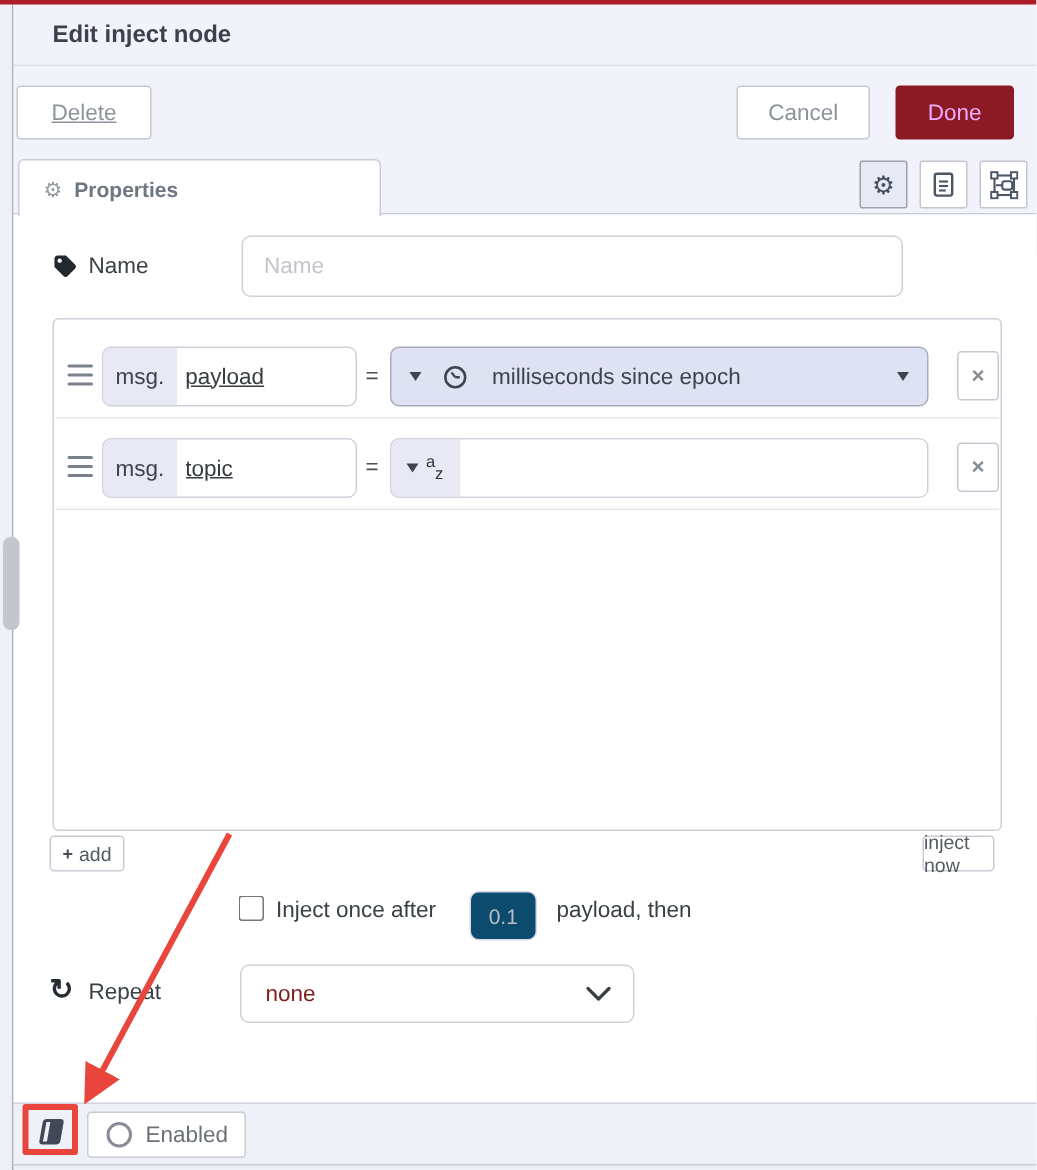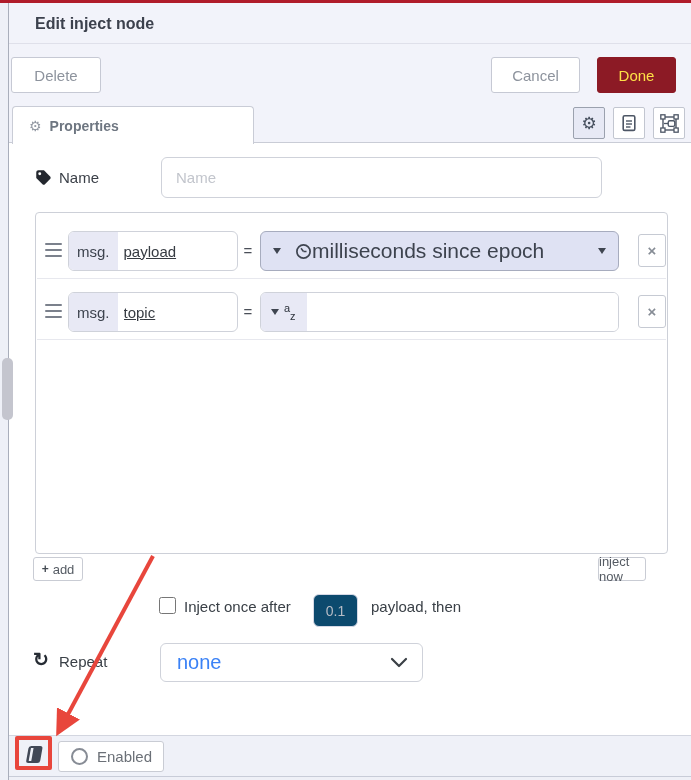--- a/index.html
+++ b/index.html
@@ -13,23 +13,23 @@
   .scroll-thumb{left:2px;top:358px;width:11px;height:62px;background:#c4c5ce;border-radius:5px;z-index:6;}
   .band-header{left:9px;top:3px;width:682px;height:41px;background:#f2f3fa;border-bottom:1px solid #dfe0ea;}
   .band-toolbar{left:9px;top:44px;width:682px;height:62px;background:#f2f3fa;}
   .band-tabbar{left:9px;top:106px;width:682px;height:37px;background:#f2f3fa;border-bottom:1px solid #c9ccd6;}
   .band-content{left:9px;top:143px;width:682px;height:592px;background:#ffffff;}
   .band-footer{left:9px;top:735px;width:682px;height:42px;background:#eff1f8;border-top:1px solid #d3d6e0;border-bottom:1px solid #c8ccd8;}
 
   .dialog-title{left:35px;top:3px;width:400px;height:25px;line-height:41px;font-size:16px;font-weight:700;color:#3c414d;}
 
   .btn{display:flex;align-items:center;justify-content:center;background:#fff;border:1px solid #c6c9d4;border-radius:3px;font-size:15px;color:#8d939d;cursor:pointer;}
-  .btn-delete{left:11px;top:57px;width:90px;height:36px;}
+  .btn-delete{left:11px;top:57px;width:90px;height:36px;text-decoration:underline;}
   .btn-cancel{left:491px;top:57px;width:89px;height:36px;}
-  .btn-done{left:597px;top:57px;width:79px;height:36px;background:#8c1a25;border:1px solid #8c1a25;color:#fde047;}
+  .btn-done{left:597px;top:57px;width:79px;height:36px;background:#8c1a25;border:1px solid #8c1a25;color:#f0abfc;}
 
   .tab{left:12px;top:106px;width:242px;height:38px;background:#fff;border:1px solid #c9ccd6;border-bottom:none;border-radius:4px 4px 0 0;z-index:2;display:flex;align-items:center;gap:8px;padding-left:16px;font-size:14px;font-weight:700;color:#6e7681;}
   .tab .gear-glyph{font-size:14px;color:#949aa4;font-weight:400;}
   .icon-btn{top:107px;width:32px;height:32px;background:#fff;border:1px solid #c2c6d0;border-radius:2px;display:flex;align-items:center;justify-content:center;}
   .icon-btn.active{background:#e7e9f5;border-color:#9ba1ae;}
   .icon-btn .gear-glyph{font-size:17px;color:#454e5d;}
 
   .name-label{left:35px;top:157px;height:40px;display:flex;align-items:center;gap:7px;font-size:15px;color:#3a3f47;}
   .name-input{left:161px;top:157px;width:441px;height:41px;border:1px solid #cfd2da;border-radius:6px;padding:0 14px;font-size:15px;color:#363b42;outline:none;font-family:inherit;}
   .name-input::placeholder{color:#c2c5cc;}
@@ -48,31 +48,31 @@
   .typed-left{width:46px;background:#e8e9f5;display:flex;align-items:center;justify-content:center;gap:5px;cursor:pointer;}
   .typed-input input{flex:1;border:none;outline:none;font-size:15px;padding:0 6px;min-width:0;font-family:inherit;}
   .az{position:relative;width:13px;height:20px;font-size:11px;color:#2c323b;}
   .az .a{position:absolute;top:0;left:0;}
   .az .z{position:absolute;bottom:0;left:6px;}
   .x-btn{position:absolute;width:26px;height:31px;background:#fff;border:1px solid #c6cad3;border-radius:3px;display:flex;align-items:center;justify-content:center;font-size:15px;font-weight:700;color:#878d96;cursor:pointer;}
 
   .mini-btn{display:flex;align-items:center;justify-content:center;gap:4px;background:#fff;border:1px solid #c9ccd4;border-radius:3px;font-size:13px;color:#555b63;cursor:pointer;}
   .btn-add{left:33px;top:557px;width:50px;height:24px;}
   .btn-add b{font-size:12px;color:#444a52;}
-  .btn-inject-now{left:598px;top:557px;width:48px;height:24px;}
+  .btn-inject-now{left:615px;top:557px;width:48px;height:24px;}
 
   .once-checkbox{left:159px;top:597px;width:17px;height:17px;margin:0;}
   .once-before{left:184px;top:598px;font-size:15px;color:#3a4047;}
   .once-seconds{left:313px;top:594px;width:45px;height:33px;border:1px solid #d6d9e6;border-radius:6px;background:#0c4a6e;color:#b7bcc6;font-size:14px;text-align:center;outline:none;font-family:inherit;}
   .once-after{left:371px;top:598px;font-size:15px;color:#3a4047;}
 
   .repeat-icon{left:33px;top:648px;font-size:19px;font-weight:700;color:#262c34;}
   .repeat-label{left:59px;top:653px;font-size:15px;color:#3a4047;}
   .repeat-select{left:160px;top:643px;width:263px;height:39px;background:#fff;border:1px solid #cfd2da;border-radius:6px;display:flex;align-items:center;cursor:pointer;}
-  .repeat-select .val{flex:1;padding-left:16px;font-size:20px;color:#3b82f6;}
+  .repeat-select .val{flex:1;padding-left:16px;font-size:15px;color:#7f1d1d;}
   .repeat-select svg{margin-right:14px;}
 
   .book-btn{left:20px;top:742px;width:28px;height:25px;display:flex;align-items:center;justify-content:center;cursor:pointer;}
   .btn-enabled{left:58px;top:741px;width:106px;height:31px;display:flex;align-items:center;gap:9px;padding-left:12px;background:#fff;border:1px solid #c9ccd4;border-radius:3px;font-size:15px;color:#6b7077;cursor:pointer;box-sizing:border-box;}
   .toggle-ring{width:13px;height:13px;border:2px solid #878c95;border-radius:50%;}
 
   .annot-rect{left:15px;top:736px;width:37px;height:34px;border:4px solid #e8463c;border-radius:2px;z-index:20;pointer-events:none;}
   .annot-arrow{left:0;top:0;width:691px;height:780px;z-index:19;pointer-events:none;}
 </style>
 </head>
@@ -145,21 +145,21 @@
       <input value="payload" style="">
     </div>
     <div class="eq" style="left:204px;top:18px;">=</div>
     <div class="value-dd" style="left:224px;top:18px;">
       <span class="caret" style="margin-left:12px;"></span>
       <svg style="margin-left:14px;" width="17" height="17" viewBox="0 0 18 18">
         <circle cx="9" cy="9" r="7" fill="none" stroke="#3f4550" stroke-width="1.8"></circle>
         <line x1="9" y1="9" x2="6.4" y2="5.6" stroke="#3f4550" stroke-width="1.6"></line>
         <line x1="9" y1="9" x2="12.2" y2="9" stroke="#3f4550" stroke-width="1.6"></line>
       </svg>
-      <span style="margin-left:0;font-size:21px;color:#3d434e;">milliseconds since epoch</span>
+      <span style="margin-left:16px;font-size:15px;color:#3d434e;">milliseconds since epoch</span>
       <span style="flex:1;"></span>
       <span class="caret" style="margin-right:12px;"></span>
     </div>
     <div class="x-btn" style="left:602px;top:21px;">×</div>
 
     <div class="drag-handle" style="left:9px;top:91px;">
         <i></i>
         <i></i>
         <i></i>
       </div>

